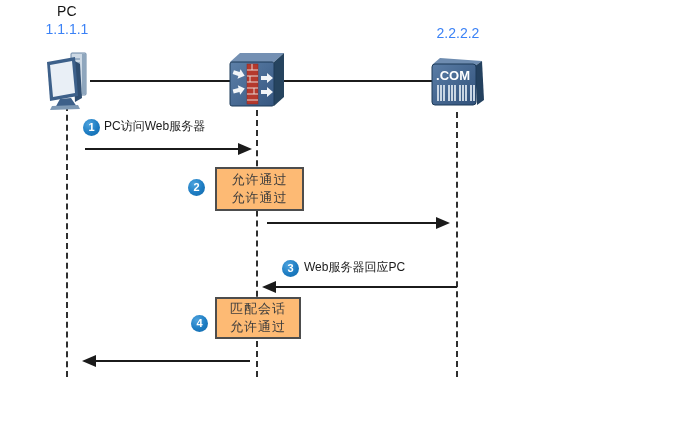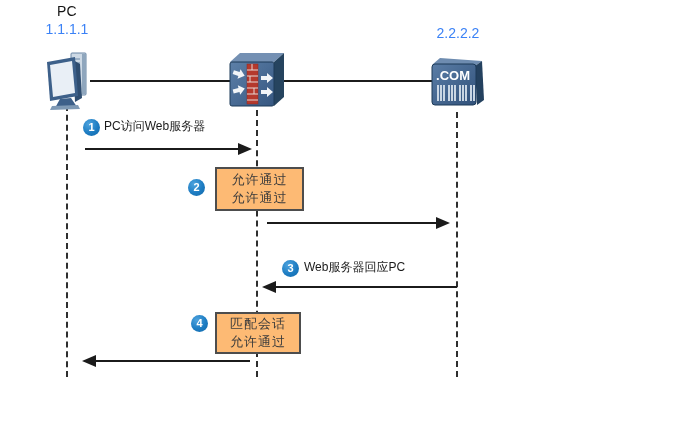--- a/index.html
+++ b/index.html
@@ -139,21 +139,21 @@
   </div>
 
   <div class="abs badge" style="left:282px;top:260px;">3</div>
   <div class="abs step-label" style="left:304px;top:259px;">Web服务器回应PC</div>
   <div class="abs arrow left" style="left:262px;top:281px;width:195px;">
     <span class="shaft"></span>
       <span class="head"></span>
   </div>
 
   <div class="abs badge" style="left:191px;top:315px;">4</div>
-  <div class="abs decision-box" style="left:215px;top:312px;width:82px;height:38px;">
+  <div class="abs decision-box" style="left:215px;top:297px;width:82px;height:38px;">
     <span class="bl">匹配会话</span>
     <span class="bl">允许通过</span>
   </div>
   <div class="abs arrow left" style="left:82px;top:355px;width:168px;">
     <span class="shaft"></span>
       <span class="head"></span>
   </div>
 
 </div>
 

